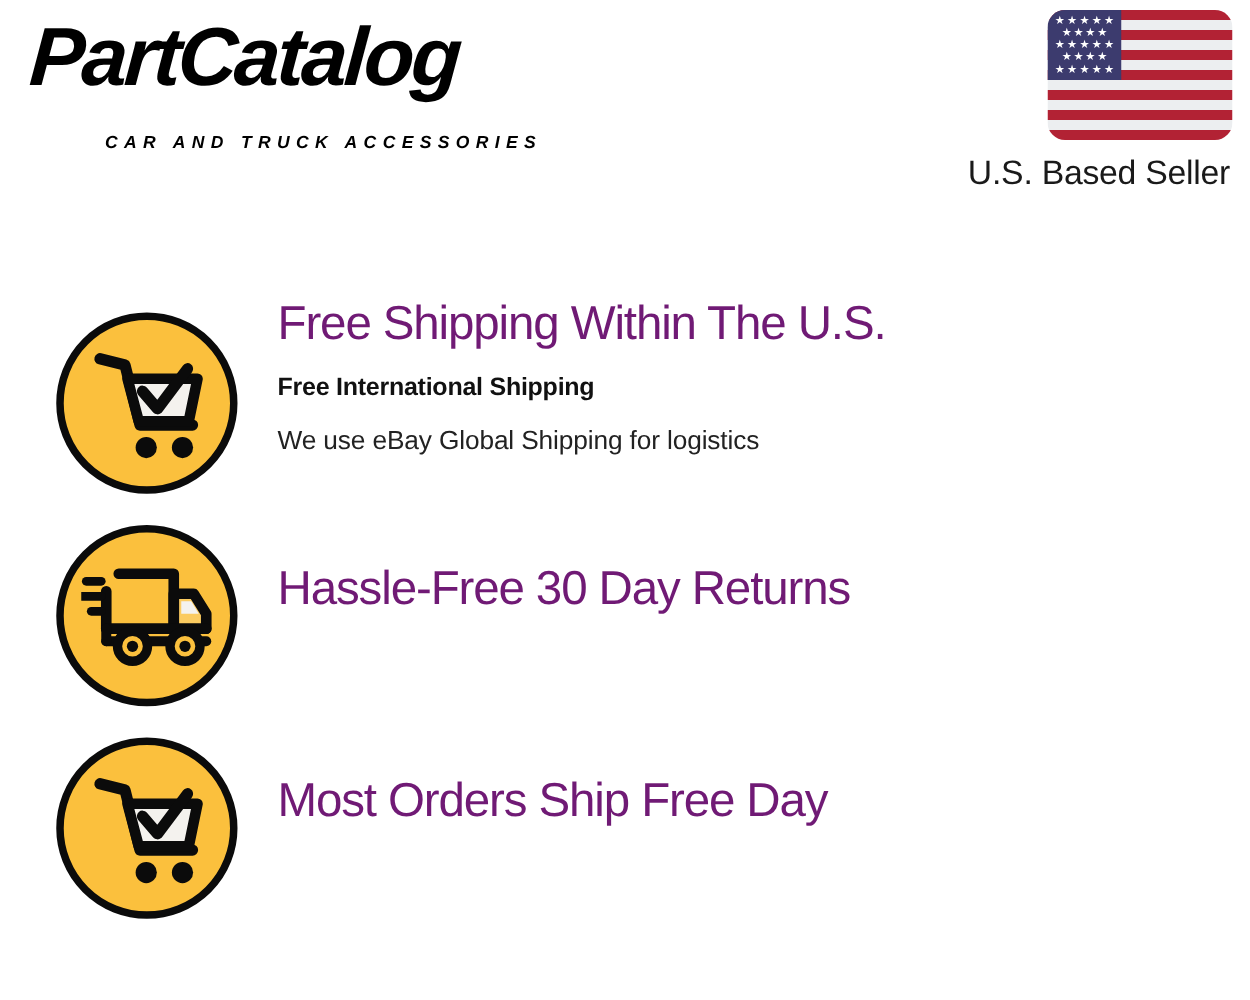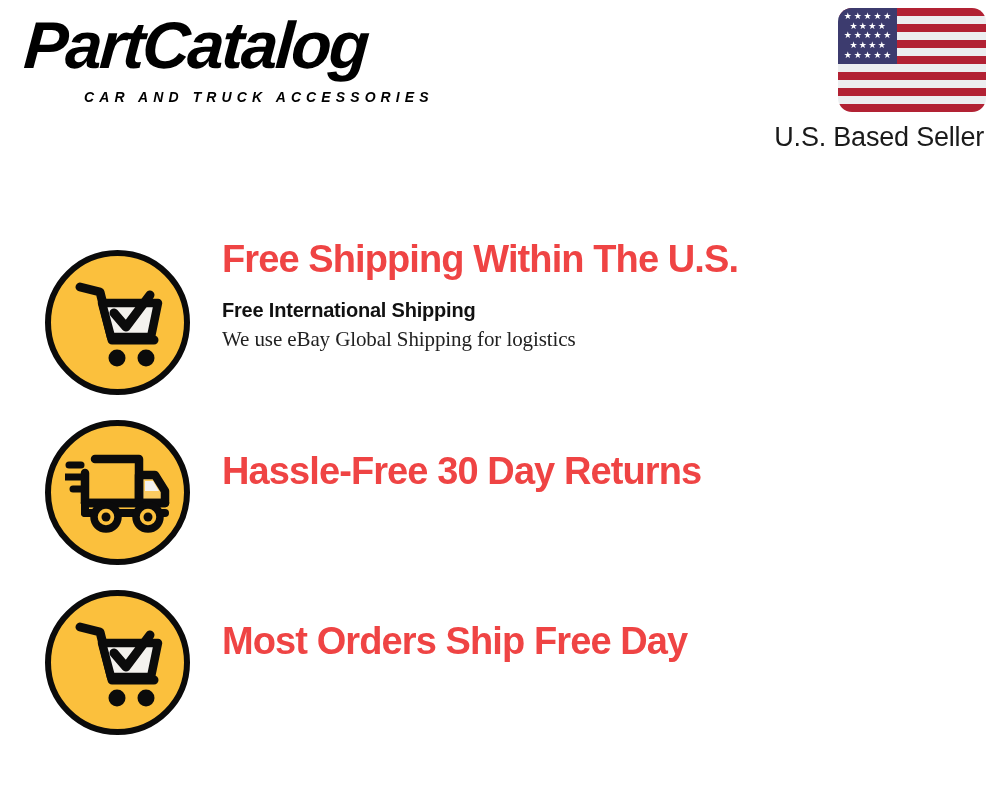--- a/index.html
+++ b/index.html
@@ -45,21 +45,21 @@
     letter-spacing: -2.5px;
     color: #000000;
     line-height: 1;
     transform: skewX(-4deg);
     transform-origin: left bottom;
     white-space: nowrap;
   }
   .brand-tagline {
     position: absolute;
     left: 62px;
-    top: 72px;
+    top: 88px;
     font-family: "Liberation Sans", sans-serif;
     font-size: 14px;
     font-weight: bold;
     font-style: italic;
     letter-spacing: 5.1px;
     color: #000000;
     line-height: 1;
     white-space: nowrap;
   }
 
@@ -171,22 +171,22 @@
     margin-left: 32px;
     padding-top: 2px;
   }
   .row-1 .feature-text { padding-top: 8px; }
   .row-2 .feature-text { padding-top: 48px; }
   .row-3 .feature-text { padding-top: 48px; }
 
   .feature-title {
     font-family: "Liberation Sans", sans-serif;
     font-size: 38px;
-    font-weight: bold;
-    color: #ef4444;
+    font-weight: normal;
+    color: #701a75;
     letter-spacing: -0.9px;
     line-height: 1.12;
     margin: 0;
     white-space: nowrap;
   }
   .feature-sub {
     font-family: "Liberation Sans", sans-serif;
     font-size: 21px;
     font-weight: 400;
     color: #222222;
@@ -197,22 +197,21 @@
   .feature-sub-strong {
     font-family: "Liberation Sans", sans-serif;
     font-size: 20px;
     font-weight: bold;
     color: #111111;
     line-height: 1.3;
     margin: 16px 0 0 0;
     letter-spacing: -0.2px;
   }
   .feature-sub-last {
-    margin-top: 2px;
-    font-family: Liberation Serif, serif;
+    margin-top: 16px;
   }
 </style>
 </head>
 <body>
 
 <div class="header">
 
   <div class="brand">
     <div class="brand-wordmark">PartCatalog</div>
     <div class="brand-tagline">CAR AND TRUCK ACCESSORIES</div>

